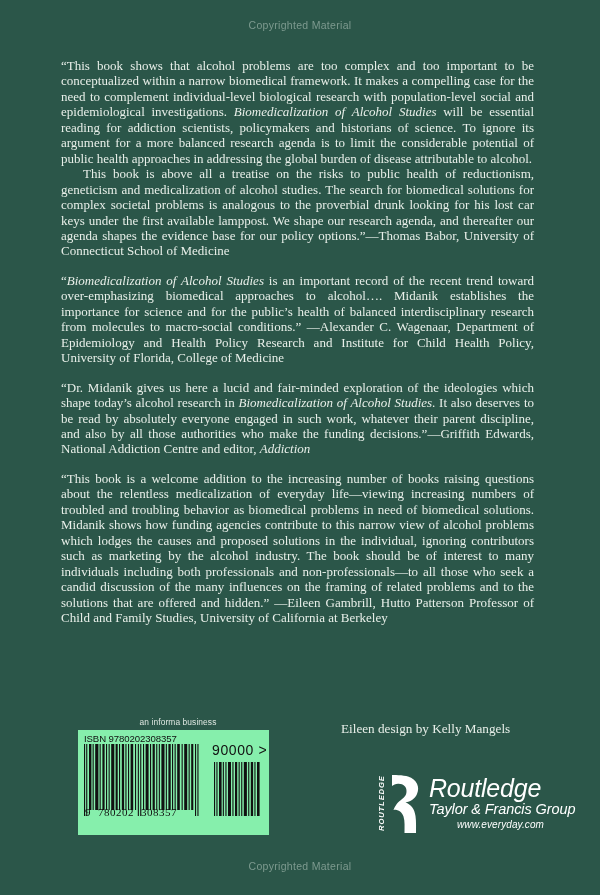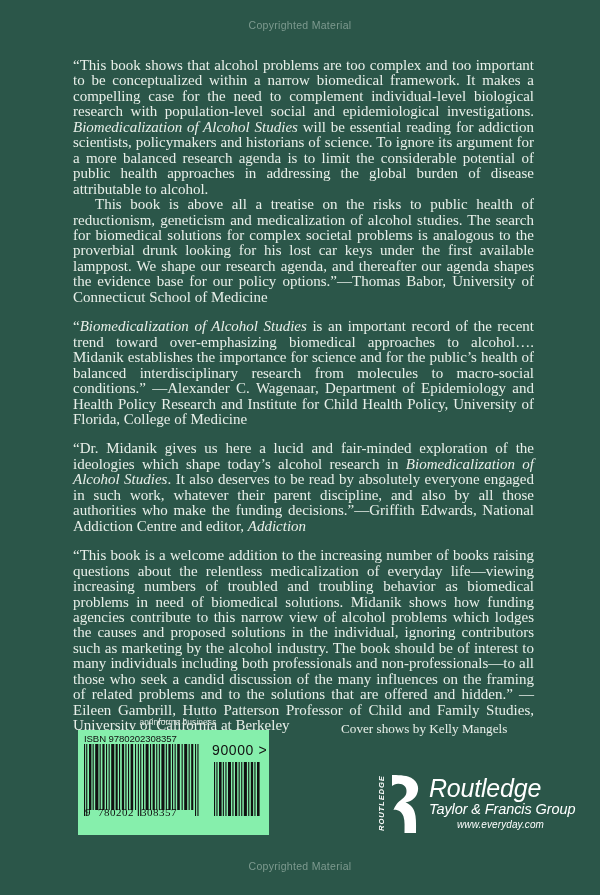--- a/index.html
+++ b/index.html
@@ -39,25 +39,25 @@
 
   
   .blurbs {
     position: absolute;
     left: 57px;
     top: 58px;
     width: 477px;
   }
   .blurb {
     color: #e8efe9;
-    font-size: 15px;
+    font-size: 13px;
     line-height: 15.45px;
     text-align: justify;
     text-justify: inter-word;
-    margin: 0 0 14px 16px;
+    margin: 0 0 14px 4px;
     font-family: "Liberation Serif", serif;
   }
   .blurb:last-child { margin-bottom: 0; }
   .blurb .indent-para {
     display: block;
     text-indent: 22px;
   }
   .blurb i, .blurb em {
     font-style: italic;
   }
@@ -311,21 +311,21 @@
             <rect x="29.8" y="0" width="3.1" height="54" fill="#111"></rect>
             <rect x="34.2" y="0" width="1.1" height="54" fill="#111"></rect>
             <rect x="36.8" y="0" width="2.3" height="54" fill="#111"></rect>
             <rect x="40.4" y="0" width="1.1" height="54" fill="#111"></rect>
             <rect x="43" y="0" width="2.6" height="54" fill="#111"></rect>
           </svg>
         </div>
       </div>
     </div>
 
-    <div class="cover-credit">Cover shows by Kelly Mangels</div>
+    <div class="cover-credit">Eileen design by Kelly Mangels</div>
 
     <div class="routledge">
       <div class="rt-mark">
         <svg width="48" height="58" viewBox="0 0 48 58">
           <path d="M18 2 L32 2 C41 2 45 8 45 15 C45 22 40 26 34 27 C39 30 41 36 41 43 L41 56 L30 56 L30 44 C30 36 27 32 21 32 L18 32 L18 56 L18 2 Z" fill="#ffffff" opacity="0"></path>
           <path d="M17 1 C26 1 34 1 34 1 C42 2 46 8 46 15.5 C46 23 40.5 27 34.5 28.2 C40 31.5 42 37 42 44 L42 57 L31 57 L31 45 C31 37.5 28 33.5 21.5 33.5 L17 33.5 Z" fill="#ffffff" opacity="0"></path>
           <path d="M16 0 C16 0 28 0 32 1.5 C41 4.5 44 12 41 19 C39 23.8 34.5 26.5 29.5 27.6 C35 29.5 38.5 34 39.5 41 C40.3 46.6 40 52.5 40 58 L28.5 58 C28.5 52 29 46 27.5 41.5 C26 37 22.5 34.5 17.5 34.8 C17.5 34.8 19.5 30 22 27.5 C25.5 24 30 22.5 30.5 17 C31 11.5 27 8.5 22 8.8 C19.5 9 17.5 10 16 11 Z" fill="#ffffff"></path>
           <path d="M16 0 L16 58 L5.5 58 L5.5 0 Z" fill="#ffffff" opacity="0"></path>
         </svg>
         <div class="rt-vert">ROUTLEDGE</div>

